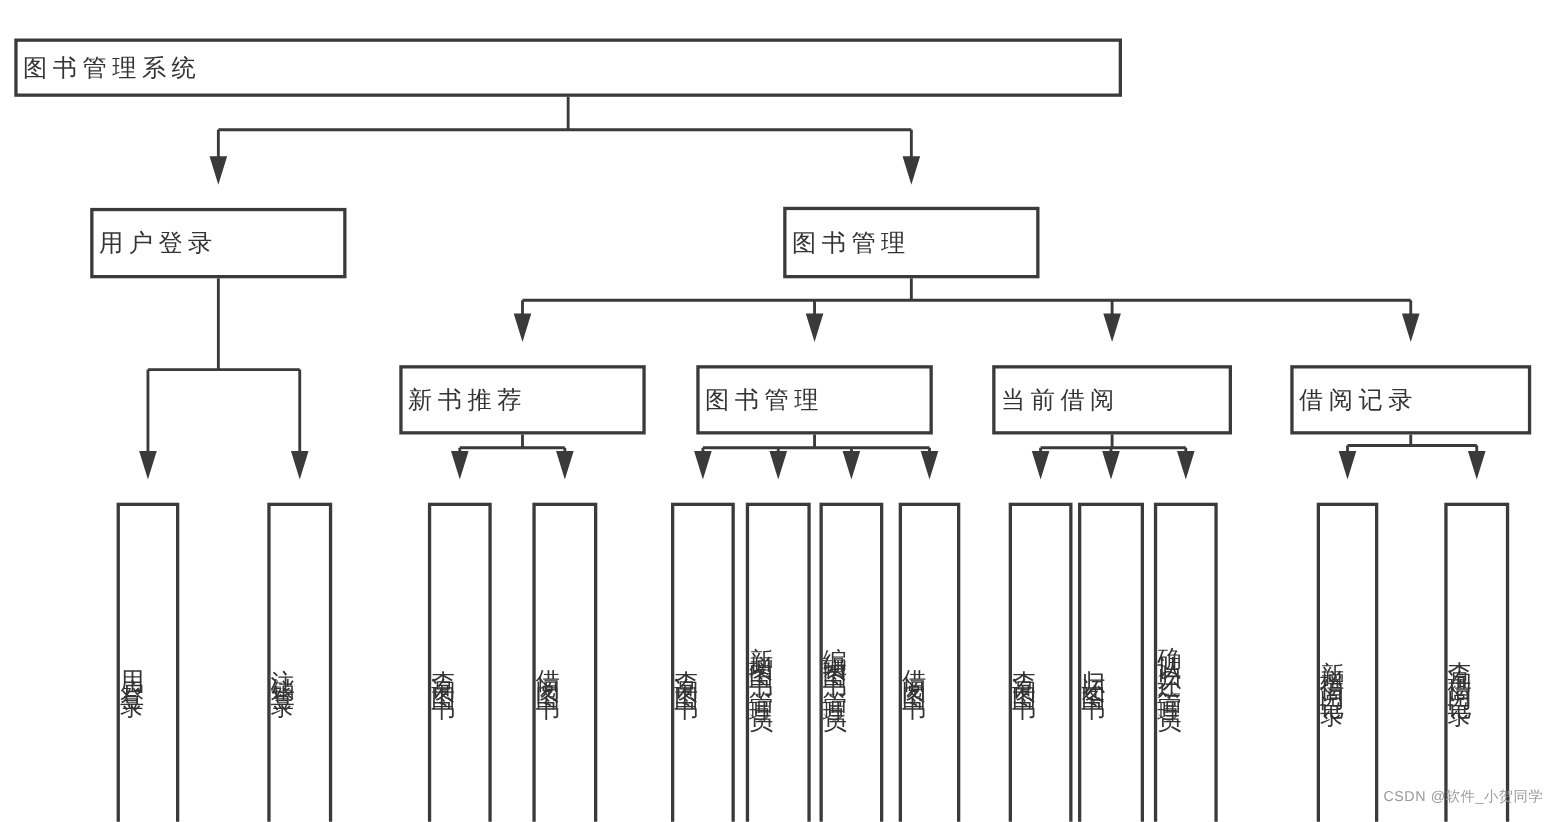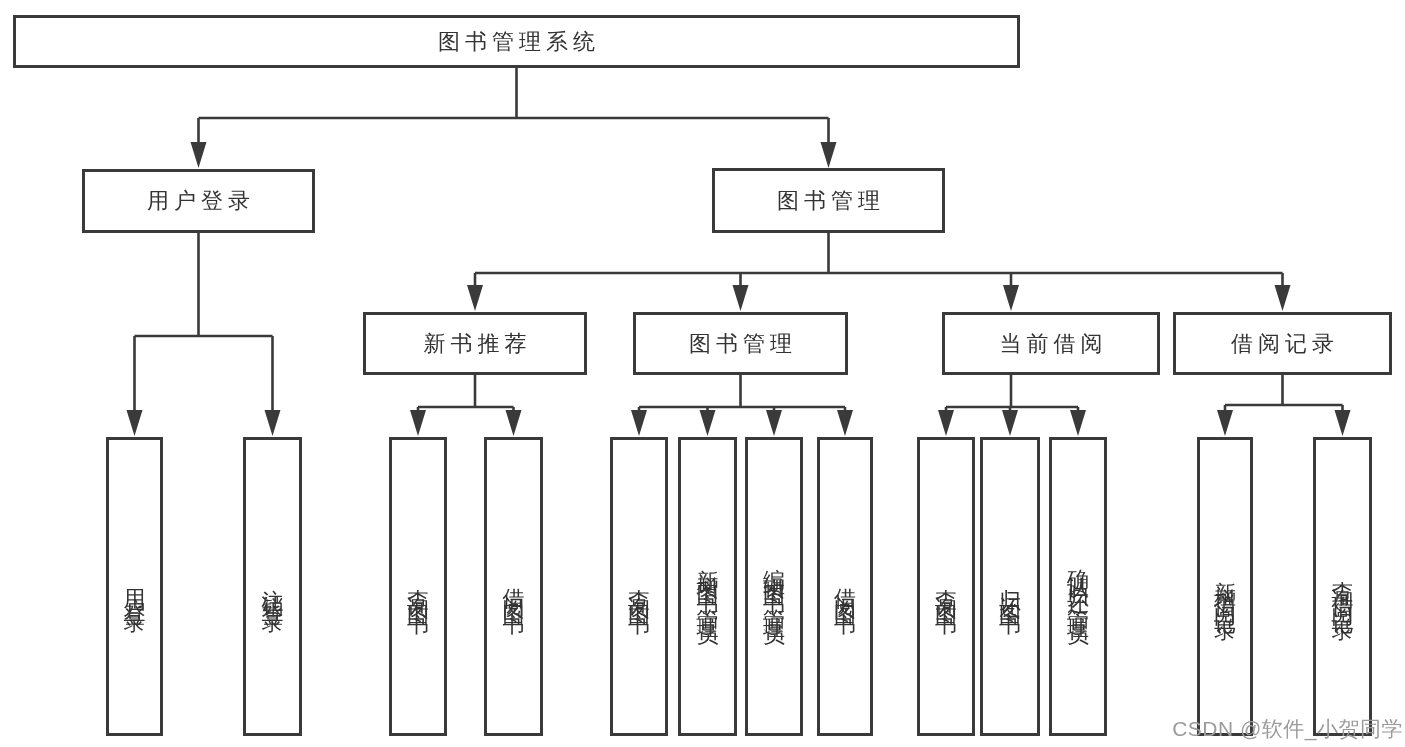--- a/index.html
+++ b/index.html
@@ -11,32 +11,33 @@
   html,body{margin:0;padding:0;}
   body{background:var(--background);font-family:"Liberation Sans","DejaVu Sans",sans-serif;}
   .stage{position:relative;width:1405px;height:747px;background:var(--background);overflow:hidden;}
   .connectors{position:absolute;left:0;top:0;z-index:1;}
   .connectors path.stroke{stroke:var(--line);stroke-width:2.6;fill:none;}
   .connectors path.fill{fill:var(--line);stroke:none;}
   .node{
     position:absolute;z-index:2;box-sizing:border-box;
     background:var(--background);
     border:3px solid var(--line);
-    display:flex;align-items:center;justify-content:center;
+    display:flex;align-items:center;
     color:var(--text);
+    margin-top:20px;
   }
   .node.h{font-size:22px;letter-spacing:5px;text-indent:5px;}
   .node.v{font-size:22px;}
   .node.v span{
     writing-mode:vertical-rl;text-orientation:mixed;
     letter-spacing:8px;line-height:1;
   }
   .watermark{
     position:absolute;z-index:3;right:2px;top:715px;
-    font-size:21px;letter-spacing:0.5px;color:var(--watermark);
+    font-size:13px;letter-spacing:0.5px;color:var(--watermark);
     white-space:nowrap;
   }
 </style>
 </head>
 <body>
 
 <div class="stage">
 
   <svg class="connectors" width="1405" height="747" viewBox="0 0 1405 747">
 
@@ -86,21 +87,21 @@
   <div class="node h" style="left:363px;top:312px;width:224px;height:63px">
     <span>新书推荐</span>
   </div>
 
   <div class="node h" style="left:712px;top:168px;width:233px;height:65px">
     <span>图书管理</span>
   </div>
   <div class="node h" style="left:633px;top:312px;width:215px;height:63px">
     <span>图书管理</span>
   </div>
-  <div class="node h" style="left:942px;top:312px;width:218px;height:63px">
+  <div class="node h" style="left:902px;top:312px;width:218px;height:63px">
     <span>当前借阅</span>
   </div>
   <div class="node h" style="left:1173px;top:312px;width:219px;height:63px">
     <span>借阅记录</span>
   </div>
 
   <div class="node v" style="left:106px;top:437px;width:57px;height:299px">
     <span>用户登录</span>
   </div>
   <div class="node v" style="left:243px;top:437px;width:59px;height:299px">

